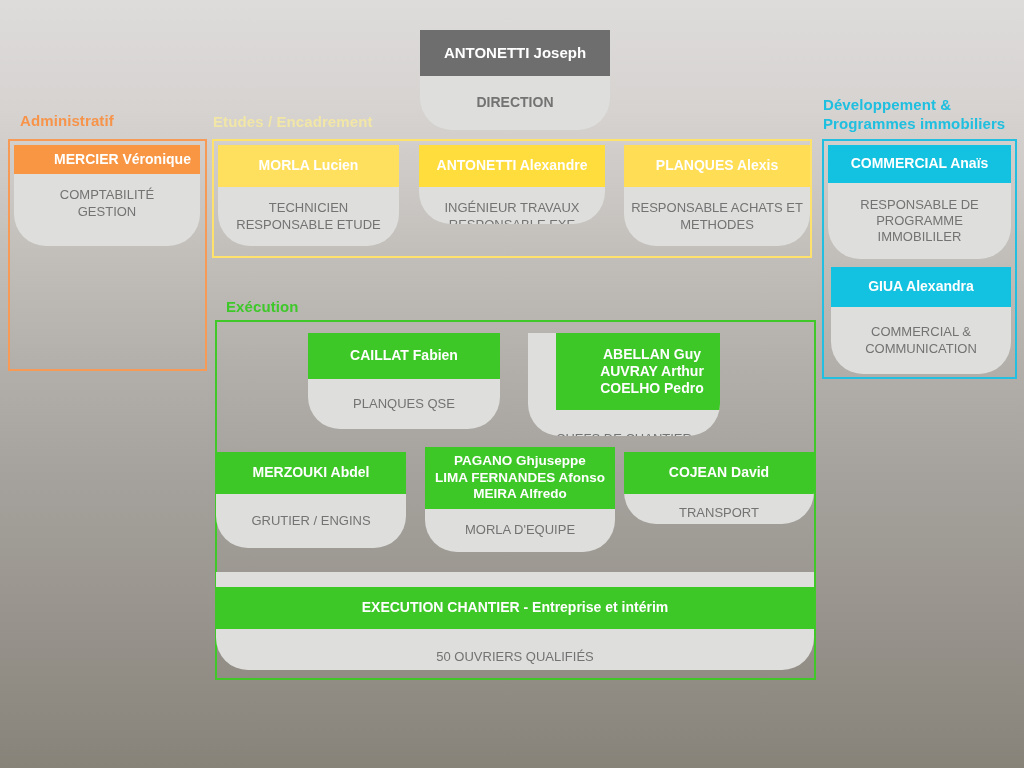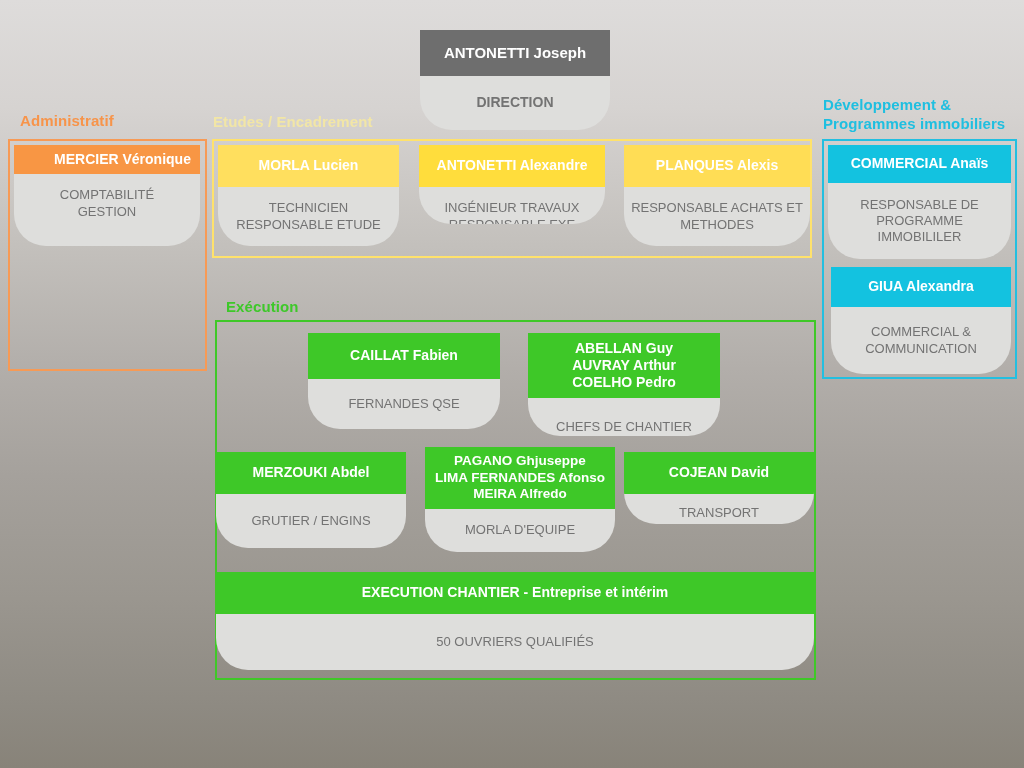--- a/index.html
+++ b/index.html
@@ -131,37 +131,37 @@
     left: 215px; top: 320px; width: 601px; height: 360px;
     border: 2px solid #3fc828;
   }
   #exec-label { left: 226px; top: 298px; color: #3ec82a; }
 
   #card-caillat { left: 308px; top: 333px; width: 192px; height: 96px; }
   #card-caillat .card-head { height: 46px; font-size: 14px; background: #3ec828; }
   #card-caillat .card-body { height: 50px; font-size: 13px; }
 
   #card-chefs-chantier { left: 528px; top: 333px; width: 192px; height: 103px; }
-  #card-chefs-chantier .card-head { height: 65px; font-size: 14px; background: #3ec828; }
+  #card-chefs-chantier .card-head { height: 77px; font-size: 14px; background: #3ec828; margin-left: 28px; }
   #card-chefs-chantier .card-body { height: 58px; font-size: 13px; }
 
   #card-merzouki { left: 216px; top: 452px; width: 190px; height: 96px; }
   #card-merzouki .card-head { height: 42px; font-size: 14px; background: #3ec828; }
   #card-merzouki .card-body { height: 54px; font-size: 13px; }
 
   #card-chefs-equipe { left: 425px; top: 447px; width: 190px; height: 105px; }
   #card-chefs-equipe .card-head { height: 62px; font-size: 13.5px; background: #3ec828; }
   #card-chefs-equipe .card-body { height: 43px; font-size: 13px; }
 
   #card-cojean { left: 624px; top: 452px; width: 190px; height: 72px; }
   #card-cojean .card-head { height: 42px; font-size: 14px; background: #3ec828; }
   #card-cojean .card-body { height: 54px; font-size: 13px; }
 
   #card-execution-chantier { left: 216px; top: 572px; width: 598px; height: 98px; }
-  #card-execution-chantier .card-head { height: 42px; font-size: 14px; background: #3ec828; }
+  #card-execution-chantier .card-head { height: 42px; font-size: 14px; background: #3ec828; margin-top: 15px; }
   #card-execution-chantier .card-body { height: 56px; font-size: 13px; }
 </style>
 </head>
 <body>
 
 <div id="org-root">
 
   <div class="card" id="direction-card">
     <div class="card-head">ANTONETTI Joseph</div>
     <div class="card-body">DIRECTION</div>
@@ -213,21 +213,21 @@
     <div class="card-head">GIUA Alexandra</div>
     <div class="card-body">COMMERCIAL &amp;
 COMMUNICATION</div>
   </div>
 
   <div class="group-label" id="exec-label">Exécution</div>
   <div class="group-frame" id="exec-frame"></div>
 
   <div class="card" id="card-caillat">
     <div class="card-head">CAILLAT Fabien</div>
-    <div class="card-body">FERNANDES QSE</div>
+    <div class="card-body">PLANQUES QSE</div>
   </div>
 
   <div class="card" id="card-chefs-chantier">
     <div class="card-head" style="white-space:pre-line">ABELLAN Guy
 AUVRAY Arthur
 COELHO Pedro</div>
     <div class="card-body">CHEFS DE CHANTIER</div>
   </div>
 
   <div class="card" id="card-merzouki">

